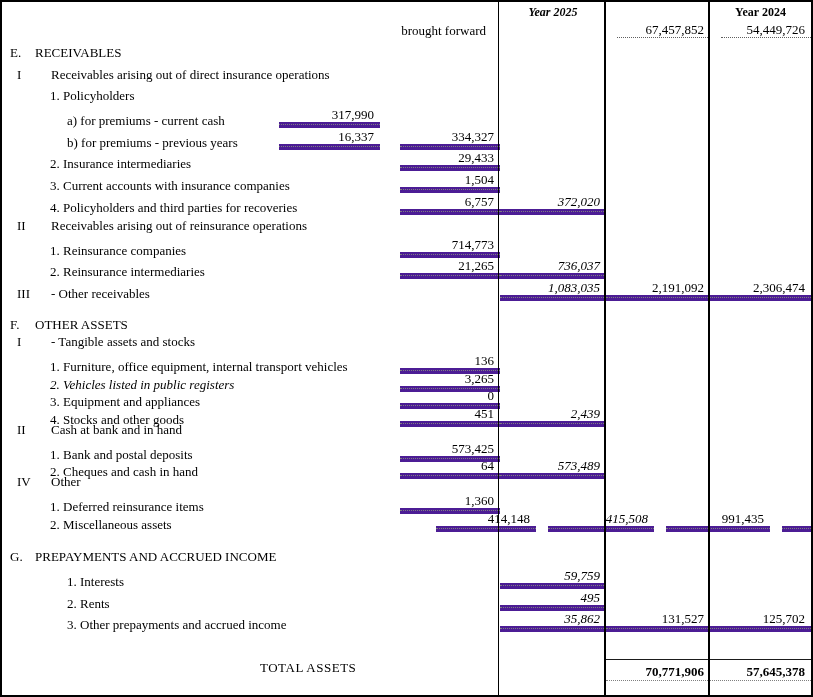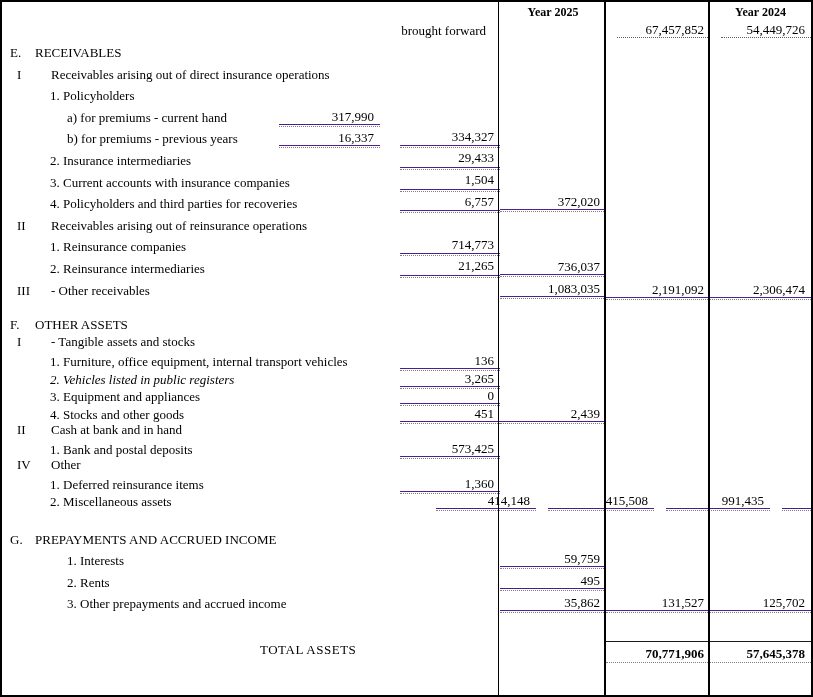--- a/index.html
+++ b/index.html
@@ -19,27 +19,27 @@
   .v3{left:706px;width:2px;}
 
   .row{
     display:grid;
     grid-template-columns:277px 101px 20px 100px 106px 104px 101px;
     position:relative;
   }
   .cell-desc{grid-column:1/5;grid-row:1;position:relative;padding-left:8px;}
   .sub-b{grid-column:2/3;grid-row:1;display:flex;align-items:flex-end;}
   .sub-c{grid-column:4/5;grid-row:1;display:flex;}
-  .cd{grid-column:5/6;grid-row:1;display:flex;align-items:center;}
+  .cd{grid-column:5/6;grid-row:1;display:flex;align-items:flex-end;font-style:italic;}
   .ce{grid-column:6/7;grid-row:1;display:flex;align-items:flex-end;}
   .cf{grid-column:7/8;grid-row:1;display:flex;align-items:flex-end;}
 
   .amt{
     flex:1;text-align:right;padding-right:6px;line-height:15px;
-    border-bottom:1px solid #4c1d95;position:relative;margin-bottom:4px;
+    border-bottom:6px solid #4c1d95;position:relative;margin-bottom:4px;
     white-space:nowrap;
   }
   .amt::after{
     content:"";position:absolute;left:0;right:0;bottom:-3px;
     border-top:1px dotted #7f7f7f;
   }
   .amt-dot{border-bottom:1px dotted #5f5f5f;margin-left:11px;}
   .amt-dot::after{display:none;}
   .amt-total{
     font-weight:bold;border-bottom:none;border-top:1px solid #1b1b1b;
@@ -97,21 +97,21 @@
           <span class="lbl" style="left: 49px;">Receivables arising out of direct insurance operations</span>
         </div>
       </div>
       <div class="row" style="height: 21.6px;">
         <div class="cell-desc">
           <span class="lbl" style="left: 48px;">1.  Policyholders</span>
         </div>
       </div>
       <div class="row" style="height: 21.6px;">
         <div class="cell-desc">
-          <span class="lbl" style="left: 65px;">a)  for premiums - current hand</span>
+          <span class="lbl" style="left: 65px;">a)  for premiums - current cash</span>
         </div>
         <div class="sub-b">
           <div class="amt">317,990</div>
         </div>
       </div>
       <div class="row" style="height: 21.6px;">
         <div class="cell-desc">
           <span class="lbl" style="left: 65px;">b)  for premiums - previous years</span>
         </div>
         <div class="sub-b">
@@ -241,20 +241,31 @@
           <span class="lbl" style="left: 15px;">II</span>
           <span class="lbl" style="left: 49px;">Cash at bank and in hand</span>
         </div>
       </div>
       <div class="row" style="height: 17.5px;">
         <div class="cell-desc">
           <span class="lbl" style="left: 48px;">1.  Bank and postal deposits</span>
         </div>
         <div class="sub-c">
           <div class="amt">573,425</div>
+        </div>
+      </div>
+      <div class="row" style="height: 17.5px;">
+        <div class="cell-desc">
+          <span class="lbl" style="left: 48px;">2.  Cheques and cash in hand</span>
+        </div>
+        <div class="sub-c">
+          <div class="amt">64</div>
+        </div>
+        <div class="cd">
+          <div class="amt">573,489</div>
         </div>
       </div>
       <div class="row" style="height: 17.5px;">
         <div class="cell-desc">
           <span class="lbl" style="left: 15px;">IV</span>
           <span class="lbl" style="left: 49px;">Other</span>
         </div>
       </div>
       <div class="row" style="height: 17.5px;">
         <div class="cell-desc">

